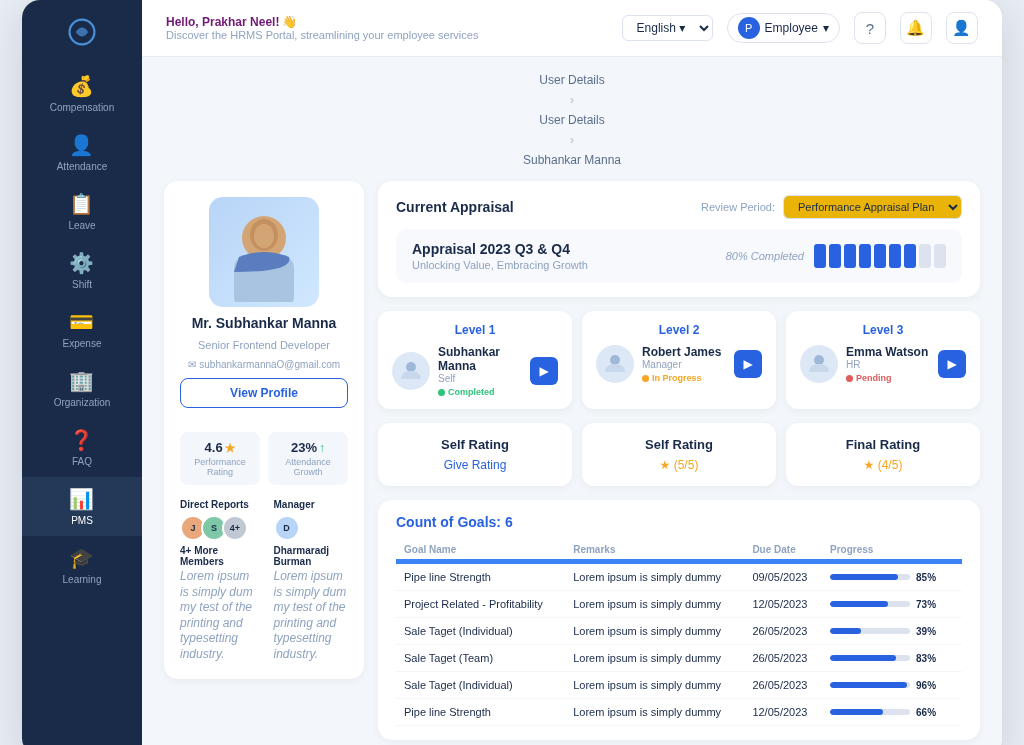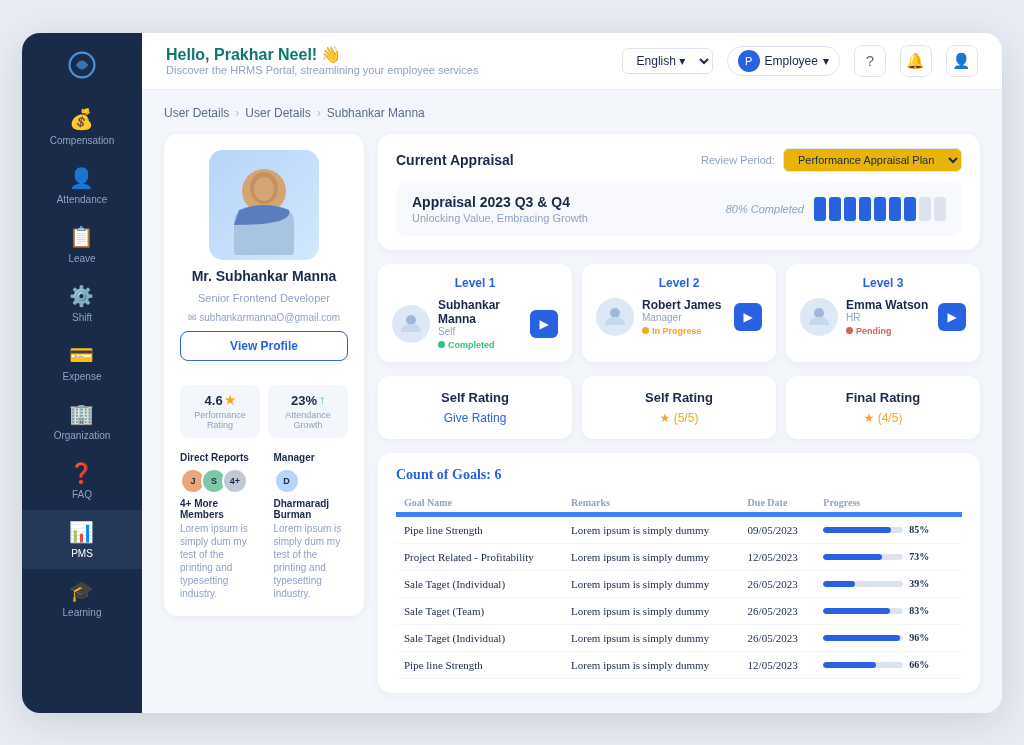--- a/index.html
+++ b/index.html
@@ -71,23 +71,23 @@
     
     .topbar {
       background: #fff;
       padding: 12px 24px;
       display: flex;
       align-items: center;
       justify-content: space-between;
       border-bottom: 1px solid #e8edf5;
     }
     .topbar-left .greeting {
-      font-size: 16px;
-      font-weight: 700;
-      color: #0f766e;
+      font-size: 12px;
+      font-weight: 700;
+      color: #701a75;
     }
     .topbar-left .subtitle {
       font-size: 11px;
       color: #8fa3c0;
     }
     .topbar-right {
       display: flex;
       align-items: center;
       gap: 14px;
     }
@@ -138,20 +138,21 @@
       gap: 14px;
     }
 
     
     .breadcrumb {
       font-size: 12px;
       color: #5a6e8a;
       display: flex;
       align-items: center;
       gap: 6px;
+      flex-direction: column;
     }
     .breadcrumb .sep { color: #bbb; }
 
     
     .layout-row {
       display: flex;
       gap: 14px;
       align-items: flex-start;
     }
 
@@ -267,21 +268,21 @@
       background: #bcd4f7;
       font-size: 9px;
       color: #1a2b4a;
       display: flex; align-items: center; justify-content: center;
       margin-left: -5px;
       font-weight: 700;
     }
     .av:first-child { margin-left: 0; }
     .av.more { background: #c0c8d4; }
     .rm-name { font-size: 10px; font-weight: 600; color: #1a2b4a; margin-top: 4px; }
-    .rm-desc { font-size: 10px; color: #8fa3c0; margin-top: 2px; line-height: 1.3; }
+    .rm-desc { font-size: 12px; color: #8fa3c0; margin-top: 2px; line-height: 1.3; font-style: italic; }
 
     
     .right-content {
       flex: 1;
       display: flex;
       flex-direction: column;
       gap: 14px;
     }
 
     
@@ -450,21 +451,20 @@
       font-size: 12px;
       color: #f5a623;
     }
 
     
     .goals-card {
       background: #fff;
       border-radius: 14px;
       padding: 14px 18px;
       box-shadow: 0 2px 8px rgba(0,0,0,0.05);
-      font-family: Liberation Serif, serif;
     }
     .goals-title {
       font-size: 14px;
       font-weight: 700;
       color: #2962e0;
       margin-bottom: 10px;
     }
     .goals-table {
       width: 100%;
       border-collapse: collapse;

